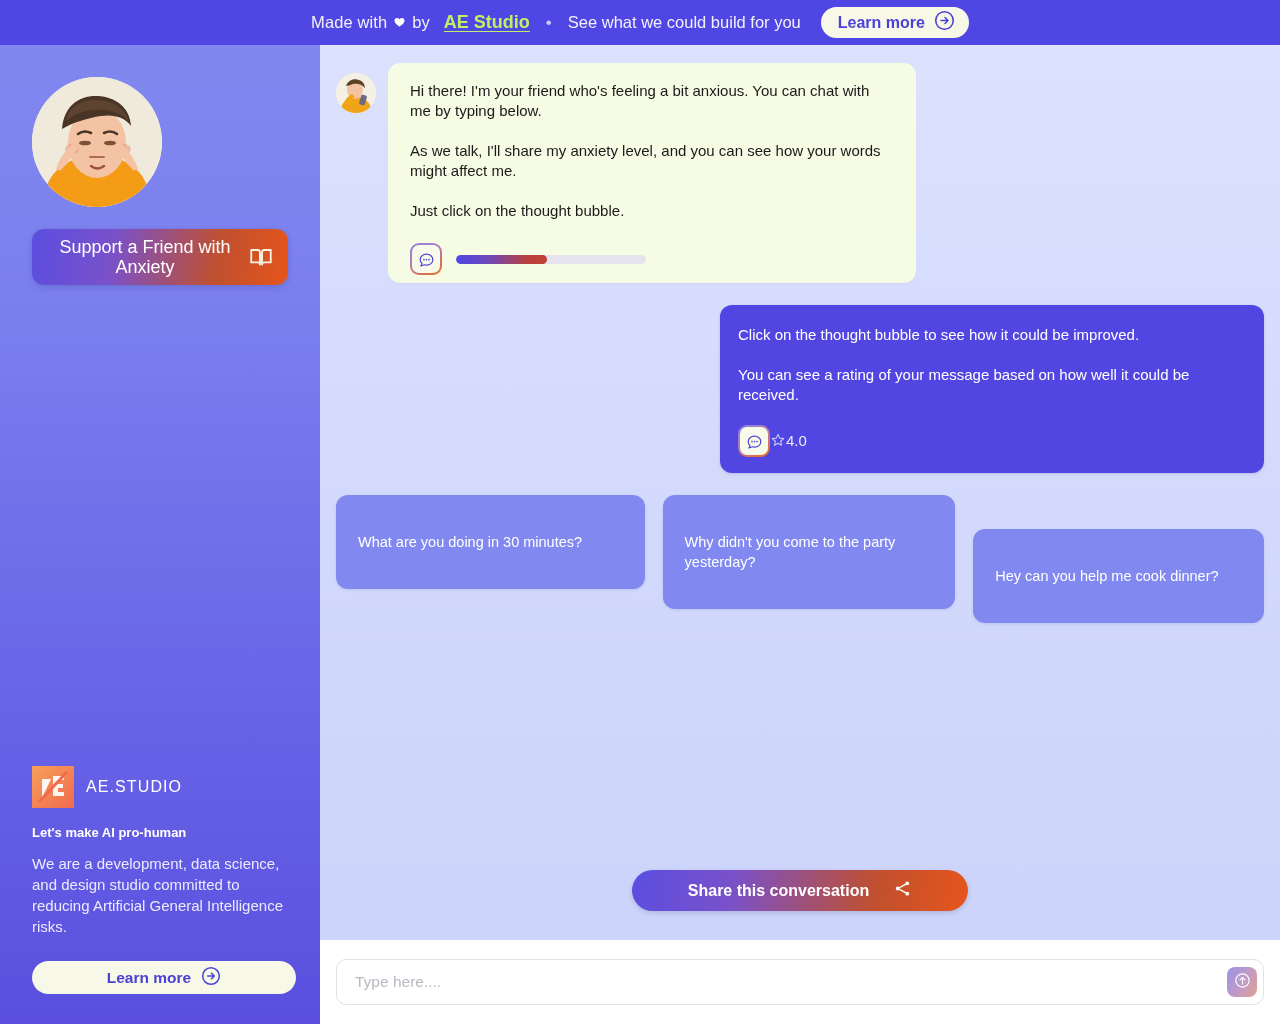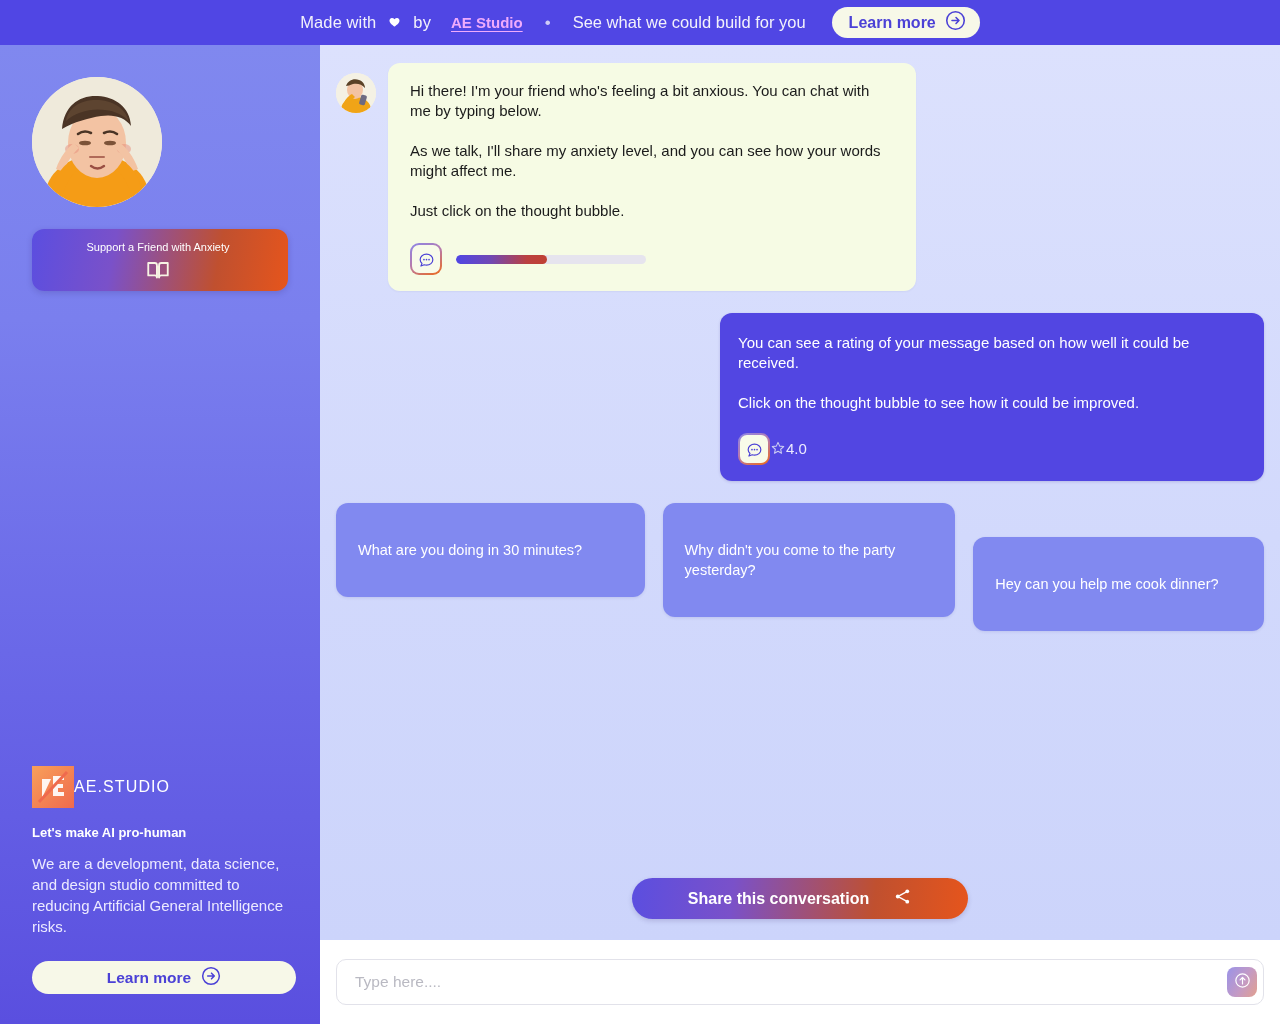--- a/index.html
+++ b/index.html
@@ -10,29 +10,29 @@
     font-family: "Liberation Sans", sans-serif;
     background: #5a4fdb;
   }
   .app { position: relative; width: 1280px; height: 1024px; display: flex; flex-direction: column; }
 
   
   .banner {
     height: 45px; flex: 0 0 45px;
     background: #5046e4;
     display: flex; align-items: center; justify-content: center;
-    gap: 20px;
+    gap: 14px;
     color: #ffffff;
     font-size: 16.5px;
   }
   .banner-made { color: #f2f1fb; letter-spacing: .1px; }
   .banner-heart { color: #ffffff; font-size: 14px; }
   .banner-link {
-    color: #f0abfc; font-weight: bold; text-decoration: underline;
-    text-underline-offset: 3px; cursor: pointer; font-size: 15px;
+    color: #bef264; font-weight: bold; text-decoration: underline;
+    text-underline-offset: 3px; cursor: pointer; font-size: 18px;
   }
   .banner-dot { color: #cfcbf7; font-size: 17px; line-height: 1; margin: 0 2px; }
   .banner-tag { color: #f2f1fb; }
   .banner-btn {
     background: #f7f8e8; color: #4b41d6;
     border: none; border-radius: 22px;
     height: 31px; padding: 0 14px 0 17px;
     display: inline-flex; align-items: center; gap: 9px;
     font-family: "Liberation Sans", sans-serif;
     font-size: 16px; font-weight: bold; cursor: pointer;
@@ -64,32 +64,31 @@
   .side-title span { font-weight: normal; }
   .side-desc {
     margin-top: 17px; font-size: 15.5px; line-height: 21px;
     color: #eceaff; max-width: 252px;
   }
   .support-btn {
     margin-top: 22px; width: 256px; min-height: 56px;
     border: none; border-radius: 12px; cursor: pointer;
     background: linear-gradient(100deg, #5b4ee0 0%, #7a51c9 32%, #c0502f 72%, #e6551c 100%);
     color: #fff; font-family: "Liberation Sans", sans-serif;
-    font-size: 11px; line-height: 20px;
+    font-size: 18px; line-height: 20px;
     display: flex; align-items: center; padding: 8px 14px 8px 10px;
     box-shadow: 0 2px 6px rgba(40,20,90,.18);
-    flex-direction: column;
   }
   .support-btn .lbl { flex: 1 1 auto; text-align: center; }
   .support-btn .bookicon { flex: 0 0 auto; width: 26px; height: 26px; }
 
   .side-spacer { flex: 1 1 auto; }
 
   .brand-block { padding-bottom: 30px; }
-  .brand-row { display: flex; align-items: center; margin-bottom: 17px; }
+  .brand-row { display: flex; align-items: center; gap: 12px; margin-bottom: 17px; }
   .brand-mark { width: 42px; height: 42px; flex: 0 0 42px; }
   .brand-name { font-size: 16px; letter-spacing: 1.1px; color: #ffffff; font-weight: 500; }
   .brand-tag { font-size: 13px; font-weight: bold; color: #ffffff; margin-bottom: 13px; }
   .brand-desc { font-size: 15px; line-height: 21px; color: #eceaff; max-width: 256px; }
   .brand-btn {
     margin-top: 24px; width: 264px; height: 33px;
     background: #f7f8e8; color: #4b41d6;
     border: none; border-radius: 20px; cursor: pointer;
     display: flex; align-items: center; justify-content: center; gap: 10px;
     font-family: "Liberation Sans", sans-serif; font-size: 15.5px; font-weight: bold;
@@ -107,21 +106,21 @@
 
   .msg-row { display: flex; align-items: flex-start; gap: 12px; }
   .avatar-sm {
     width: 40px; height: 40px; flex: 0 0 40px; border-radius: 50%;
     overflow: hidden; background: #f4f1e4; margin-top: 10px;
   }
   .avatar-sm svg { display: block; width: 100%; height: 100%; }
 
   .bubble-bot {
     background: #f6fbe4; border-radius: 12px;
-    padding: 18px 22px 16px 22px;
+    padding: 18px 22px 8px 22px;
     max-width: 528px; color: #1b1b1b;
     font-size: 15px; line-height: 20px;
     box-shadow: 0 1px 2px rgba(60,60,120,.06);
   }
   .bubble-bot p + p { margin-top: 20px; }
 
   .rate-row { display: flex; align-items: center; gap: 14px; margin-top: 22px; }
 
   .thought-btn {
     width: 32px; height: 32px; flex: 0 0 32px;
@@ -339,22 +338,22 @@
               </button>
               <div class="anx-bar">
                 <div class="anx-fill" id="anx-fill" style="width: 48%;"></div>
               </div>
             </div>
           </div>
         </div>
 
         <div class="bubble-user-wrap">
           <div class="bubble-user">
+            <p>Click on the thought bubble to see how it could be improved.</p>
             <p>You can see a rating of your message based on how well it could be received.</p>
-            <p>Click on the thought bubble to see how it could be improved.</p>
             <div class="user-rate">
               <button class="thought-btn">
                 <span class="inner">
                   <svg width="19" height="19" viewBox="0 0 24 24" aria-hidden="true">
                     <path d="M20 12.2c0 3.9-3.6 7-8 7-1 0-2-.2-2.9-.5L5 20.3l1.3-3.4C5 15.6 4 14 4 12.2c0-3.9 3.6-7 8-7s8 3.1 8 7z" fill="none" stroke="#4b41d6" stroke-width="1.5" stroke-linejoin="round"></path>
                     <circle cx="8.8" cy="12.2" r="1.05" fill="#4b41d6"></circle>
                     <circle cx="12" cy="12.2" r="1.05" fill="#4b41d6"></circle>
                     <circle cx="15.2" cy="12.2" r="1.05" fill="#4b41d6"></circle>
                   </svg>
                 </span>

